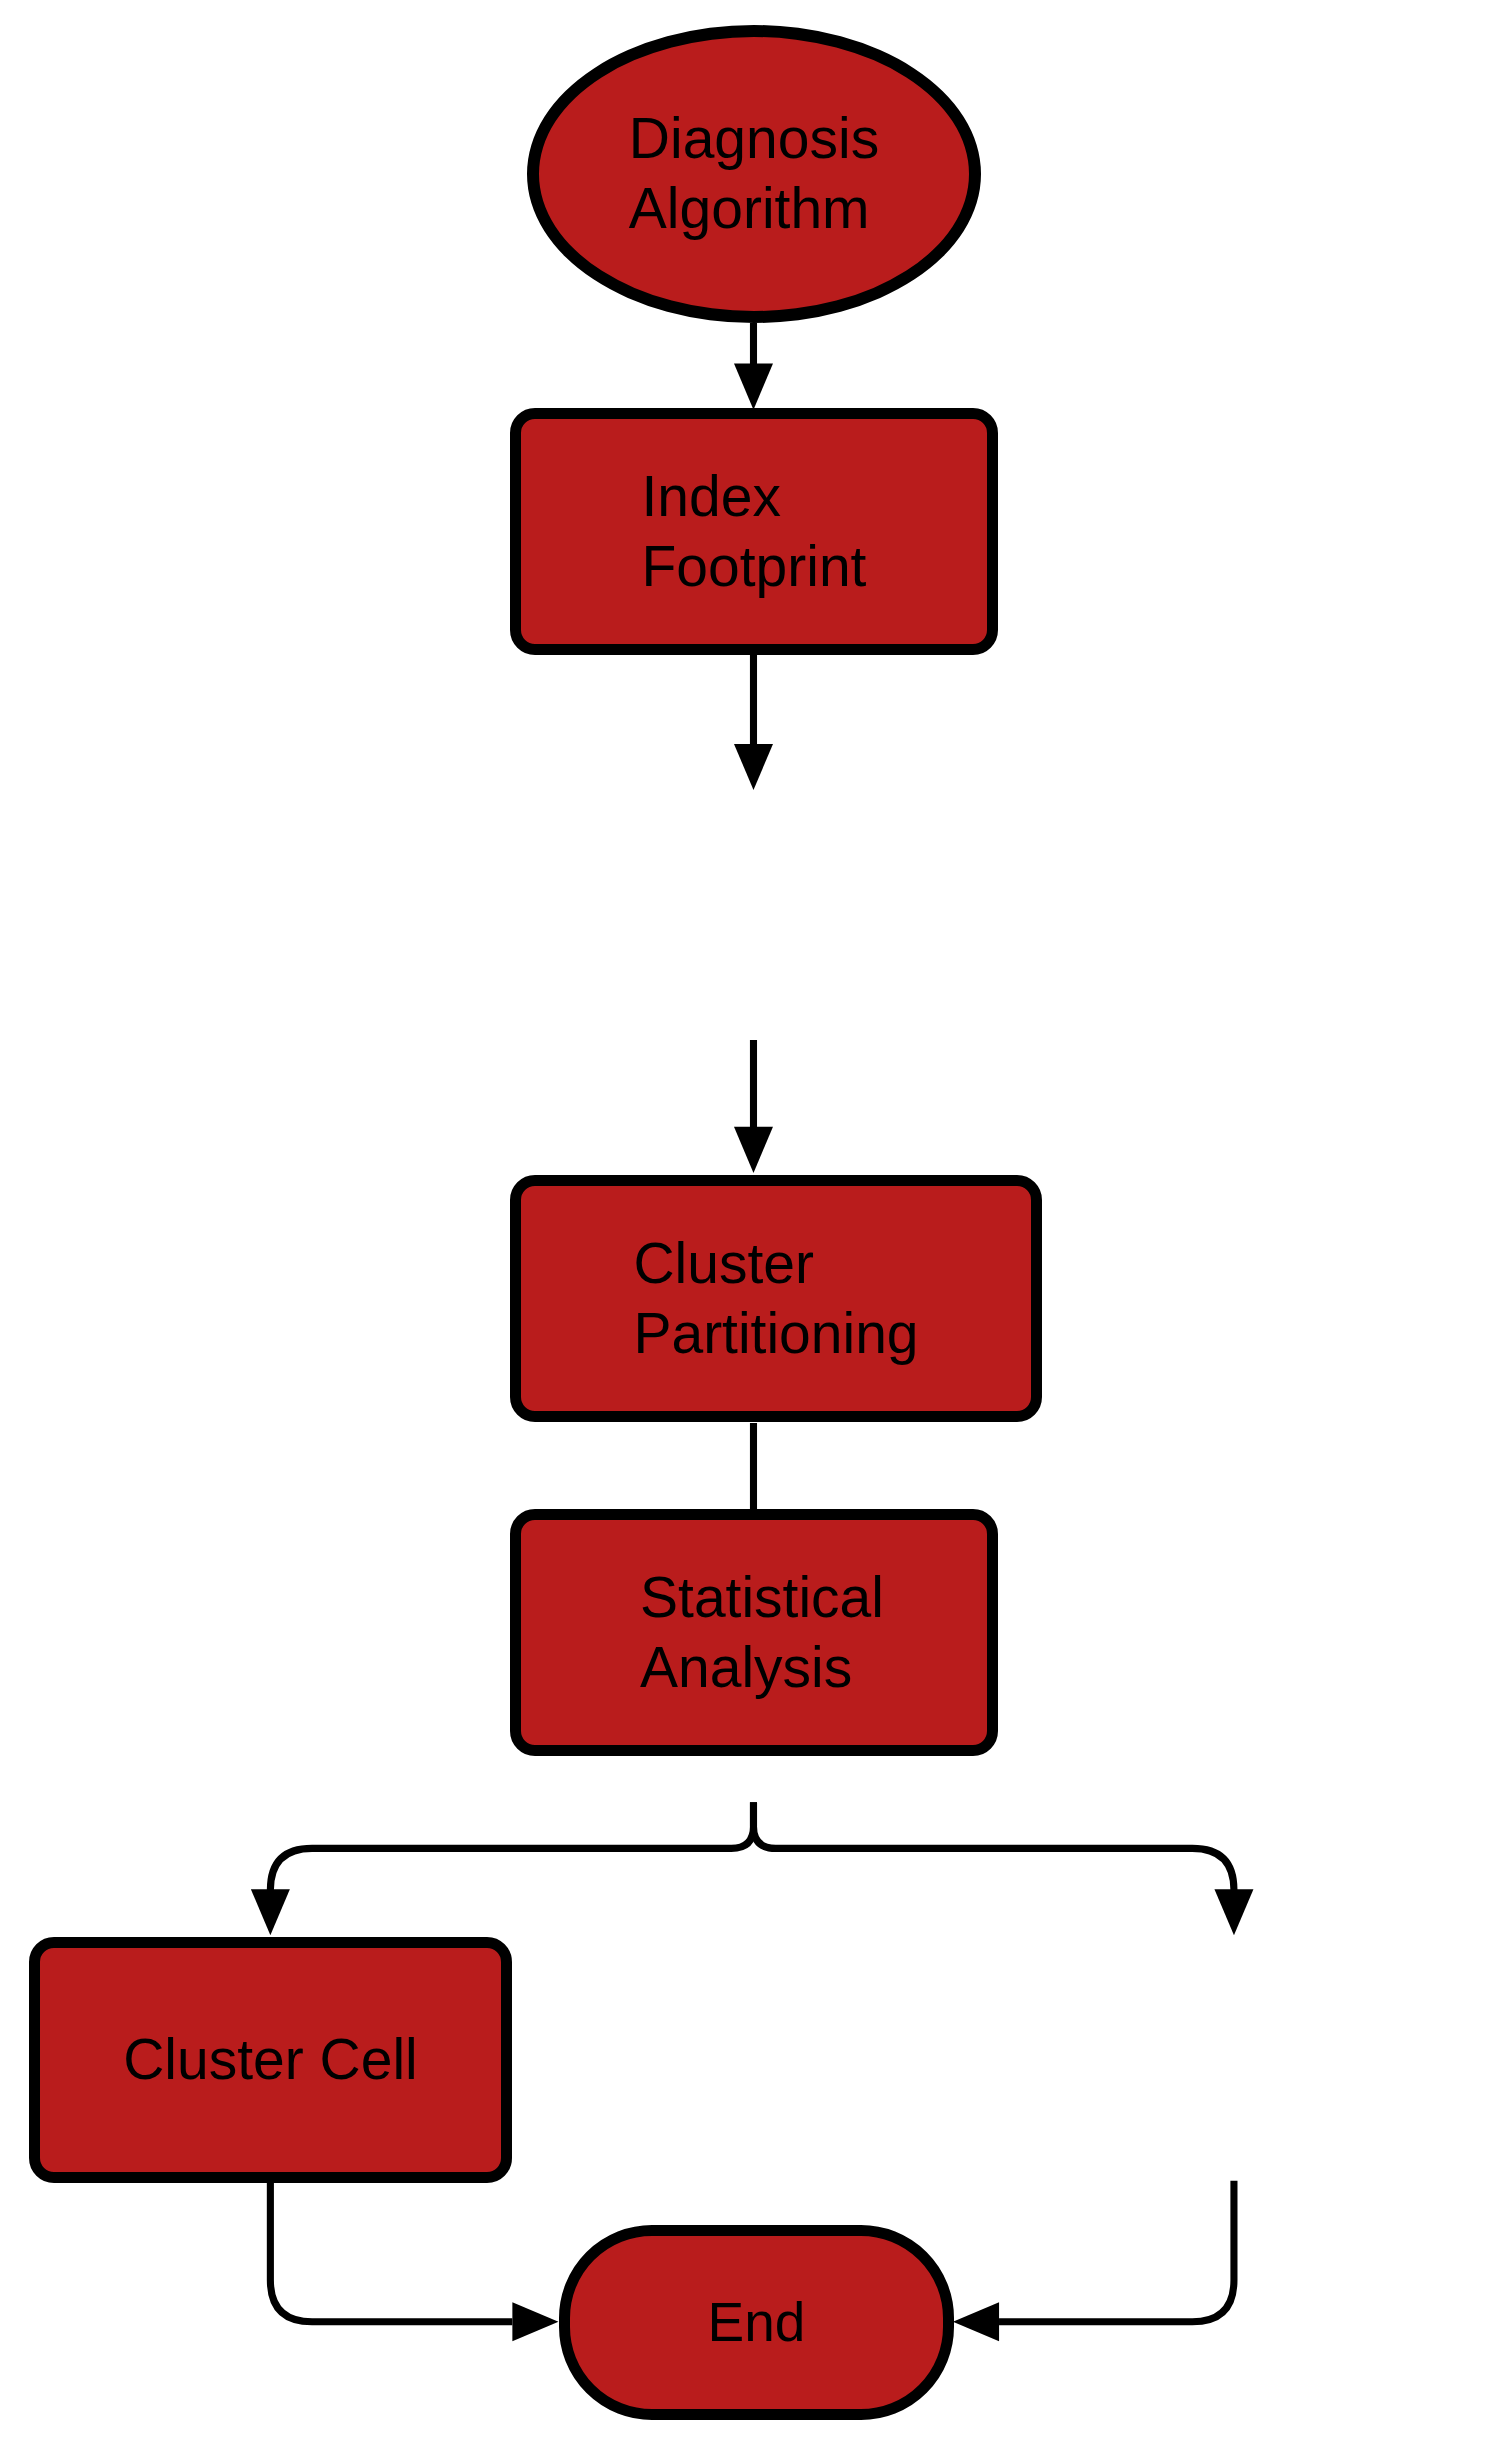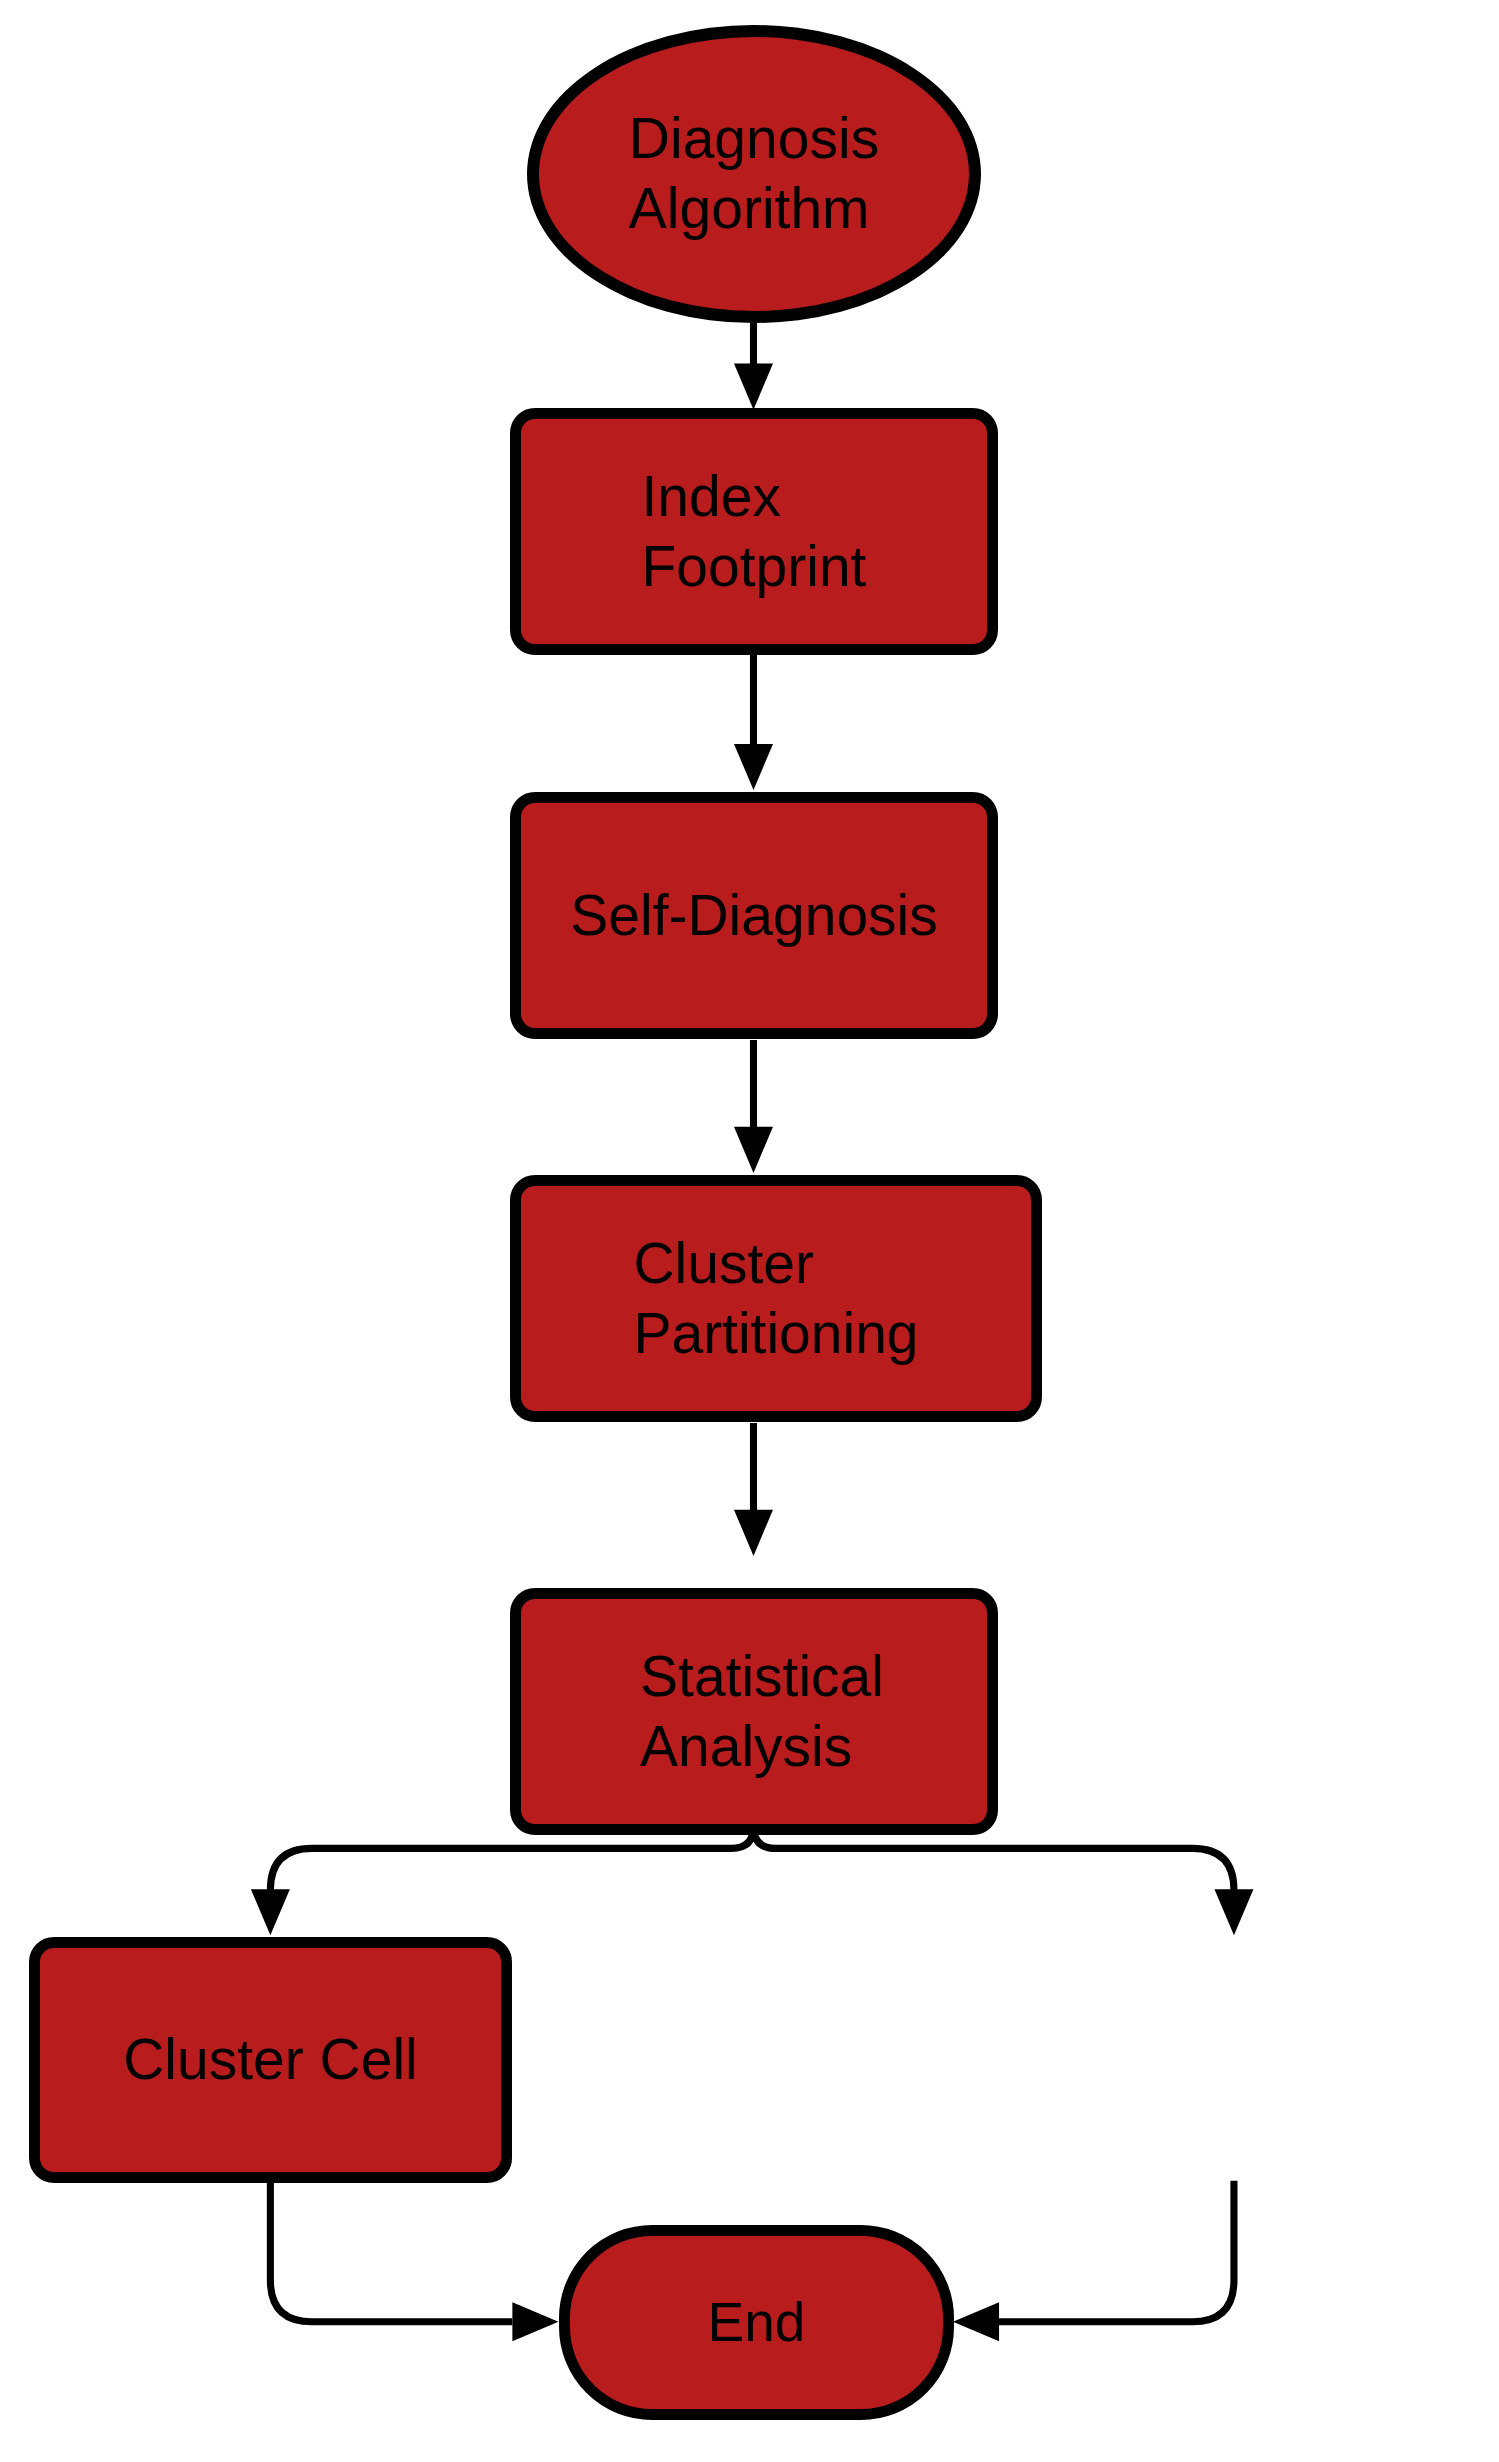--- a/index.html
+++ b/index.html
@@ -83,30 +83,27 @@
   <div class="node shape-ellipse" style="left:527px; top:25px; width:454px; height:298px;">
     <span class="lbl">Diagnosis
 Algorithm</span>
   </div>
 
   <div class="node shape-rect" style="left:510px; top:408px; width:488px; height:247px;">
     <span class="lbl">Index
 Footprint</span>
   </div>
 
-  <div class="node shape-rect" style="left:510px; top:792px; width:488px; height:247px;">
-    <span class="lbl">Self-Diagnosis</span>
-  </div>
 
   <div class="node shape-rect" style="left:510px; top:1175px; width:532px; height:247px;">
     <span class="lbl">Cluster
 Partitioning</span>
   </div>
 
-  <div class="node shape-rect" style="left:510px; top:1588px; width:488px; height:247px;padding-left:16px;">
+  <div class="node shape-rect" style="left:510px; top:1509px; width:488px; height:247px;padding-left:16px;">
     <span class="lbl">Statistical
 Analysis</span>
   </div>
 
   <div class="node shape-rect" style="left:29px; top:1937px; width:483px; height:246px;">
     <span class="lbl">Cluster Cell</span>
   </div>
 
 
   <div class="node shape-terminator" style="left:559px; top:2225px; width:395px; height:195px;">

